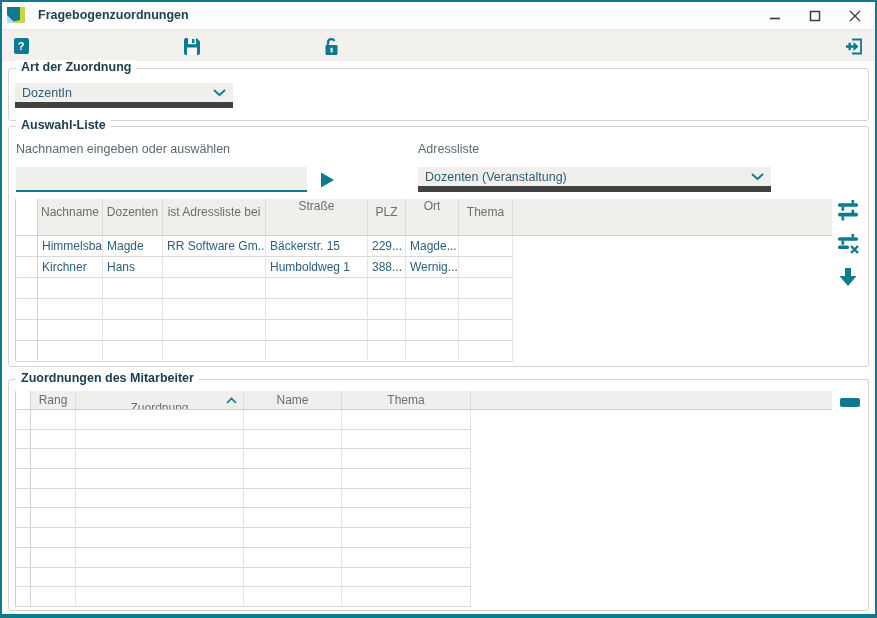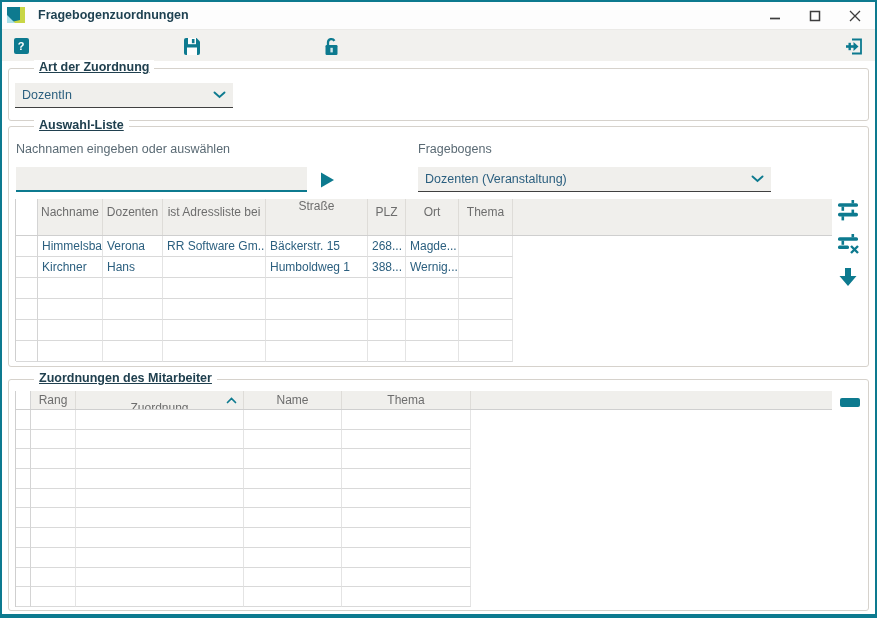--- a/index.html
+++ b/index.html
@@ -13,27 +13,27 @@
   .appicon{position:absolute; left:5px; top:5px; width:18px; height:16px;}
   .title{position:absolute; left:36px; top:6px; font-size:12.5px; font-weight:bold; color:#1f4252;}
   .winbtn{position:absolute; top:5px; width:22px; height:17px; display:flex; align-items:center; justify-content:center; cursor:pointer;}
   .btn-min{left:762px;} .btn-max{left:802px;} .btn-close{left:842px;}
   
   .toolbar{position:absolute; left:0; top:27px; right:0; height:31px; background:#f2f1ee; border-top:1px solid #ebeae7;}
   .tbtn{position:absolute; top:5px; width:22px; height:22px; display:flex; align-items:center; justify-content:center; cursor:pointer;}
   .helpbox{width:15px; height:16px; background:#0d7a8f; border-radius:2px; color:#fff; font-size:11px; font-weight:bold; display:flex; align-items:center; justify-content:center;}
   
   .fieldset{position:absolute; border:1px solid #d6d2cc; border-radius:3px; background:#fff;}
-  .legend{position:absolute; top:-9px; left:25px; background:#fff; padding:0 5px; font-size:12.5px; font-weight:bold; color:#20404f; white-space:nowrap;text-decoration:underline;}
+  .legend{position:absolute; top:-9px; left:7px; background:#fff; padding:0 5px; font-size:12.5px; font-weight:bold; color:#20404f; white-space:nowrap;}
   .fs1{left:6px; top:66px; width:859px; height:51px;}
   .fs2{left:6px; top:124px; width:859px; height:239px;}
   .fs3{left:6px; top:377px; width:859px; height:230px;}
   
   .flabel{position:absolute; font-size:12.5px; color:#5a6a74; white-space:nowrap;}
-  .combo{position:absolute; background:#f0efec; border:none; border-bottom:1px solid #404040;
+  .combo{position:absolute; background:#f0efec; border:none; border-bottom:6px solid #404040;
          display:flex; align-items:center; justify-content:space-between; padding:0 7px; box-sizing:border-box;
          font-size:12.5px; color:#2b5f7f; cursor:pointer;}
   .tinput{position:absolute; background:#f0efec; border:none; border-bottom:2px solid #0d7a8f;
          font-size:12.5px; color:#2b5f7f; padding:0 6px; box-sizing:border-box; outline:none;
          font-family:"Liberation Sans",sans-serif;}
   
   .grid{position:absolute; font-size:12px; border-left:1px solid #cfcfcf; box-sizing:border-box;}
   .grow{display:flex;}
   .hcell{background:#f0efec; color:#6d6d6d; box-sizing:border-box; border-right:1px solid #dedcd8;
          text-align:center; overflow:hidden; white-space:nowrap; position:relative;}
@@ -121,48 +121,48 @@
     <span class="legend">Auswahl-Liste</span>
 
     <span class="flabel" style="left:7px; top:15px;">Nachnamen eingeben oder auswählen</span>
     <input class="tinput" style="left: 7px; top: 40px; width: 291px; height: 25px;" value="">
     <div class="sidebtn" style="position:absolute; left:303px; top:40px;">
       <svg width="15" height="16" viewBox="0 0 15 16">
         <polygon points="1,0.5 14,8 1,15.5" fill="#0d7a8f"></polygon>
       </svg>
     </div>
 
-    <span class="flabel" style="left:409px; top:15px;">Fragebogens</span>
+    <span class="flabel" style="left:409px; top:15px;">Adressliste</span>
     <div class="combo" style="left:409px; top:40px; width:353px; height:25px;">
       <span>Dozenten (Veranstaltung)</span>
       <svg width="13" height="8" viewBox="0 0 13 8">
         <polyline points="1.5,1.5 6.5,6 11.5,1.5" stroke="#0d7a8f" stroke-width="1.9" fill="none" stroke-linecap="round"></polyline>
       </svg>
     </div>
 
     <div class="grid" style="left:6px; top:72px; width:817px; height:162px;">
       <div class="grow hrow" style="height:36px;">
         <div class="hsel" style="width:22px;"></div>
         <div class="hcell" style="width:65px; padding-top:6px;">Nachname</div>
         <div class="hcell" style="width:60px; padding-top:6px;">Dozenten</div>
         <div class="hcell" style="width:103px; padding-top:6px;">ist Adressliste bei</div>
         <div class="hcell" style="width:102px; ">Straße</div>
         <div class="hcell" style="width:38px; padding-top:6px;">PLZ</div>
-        <div class="hcell" style="width:53px; padding-top:6px;">Ort</div>
+        <div class="hcell" style="width:53px; padding-top:0;">Ort</div>
         <div class="hcell" style="width:54px; padding-top:6px;">Thema</div>
         <div class="hfill"></div>
       </div>
 
       <div class="grow" style="height:21px;">
         <div class="csel" style="width:22px;"></div>
         <div class="cell" style="width:65px;">Himmelsbach</div>
-        <div class="cell" style="width:60px;">Verona</div>
+        <div class="cell" style="width:60px;">Magde</div>
         <div class="cell" style="width:103px;">RR Software Gm...</div>
         <div class="cell" style="width:102px;">Bäckerstr. 15</div>
-        <div class="cell" style="width:38px;">268...</div>
+        <div class="cell" style="width:38px;">229...</div>
         <div class="cell" style="width:53px;">Magde...</div>
         <div class="cell" style="width:54px;"></div>
         <div class="cfill"></div>
       </div>
 
       <div class="grow" style="height:21px;">
         <div class="csel" style="width:22px;"></div>
         <div class="cell" style="width:65px;">Kirchner</div>
         <div class="cell" style="width:60px;">Hans</div>
         <div class="cell" style="width:103px;"></div>

